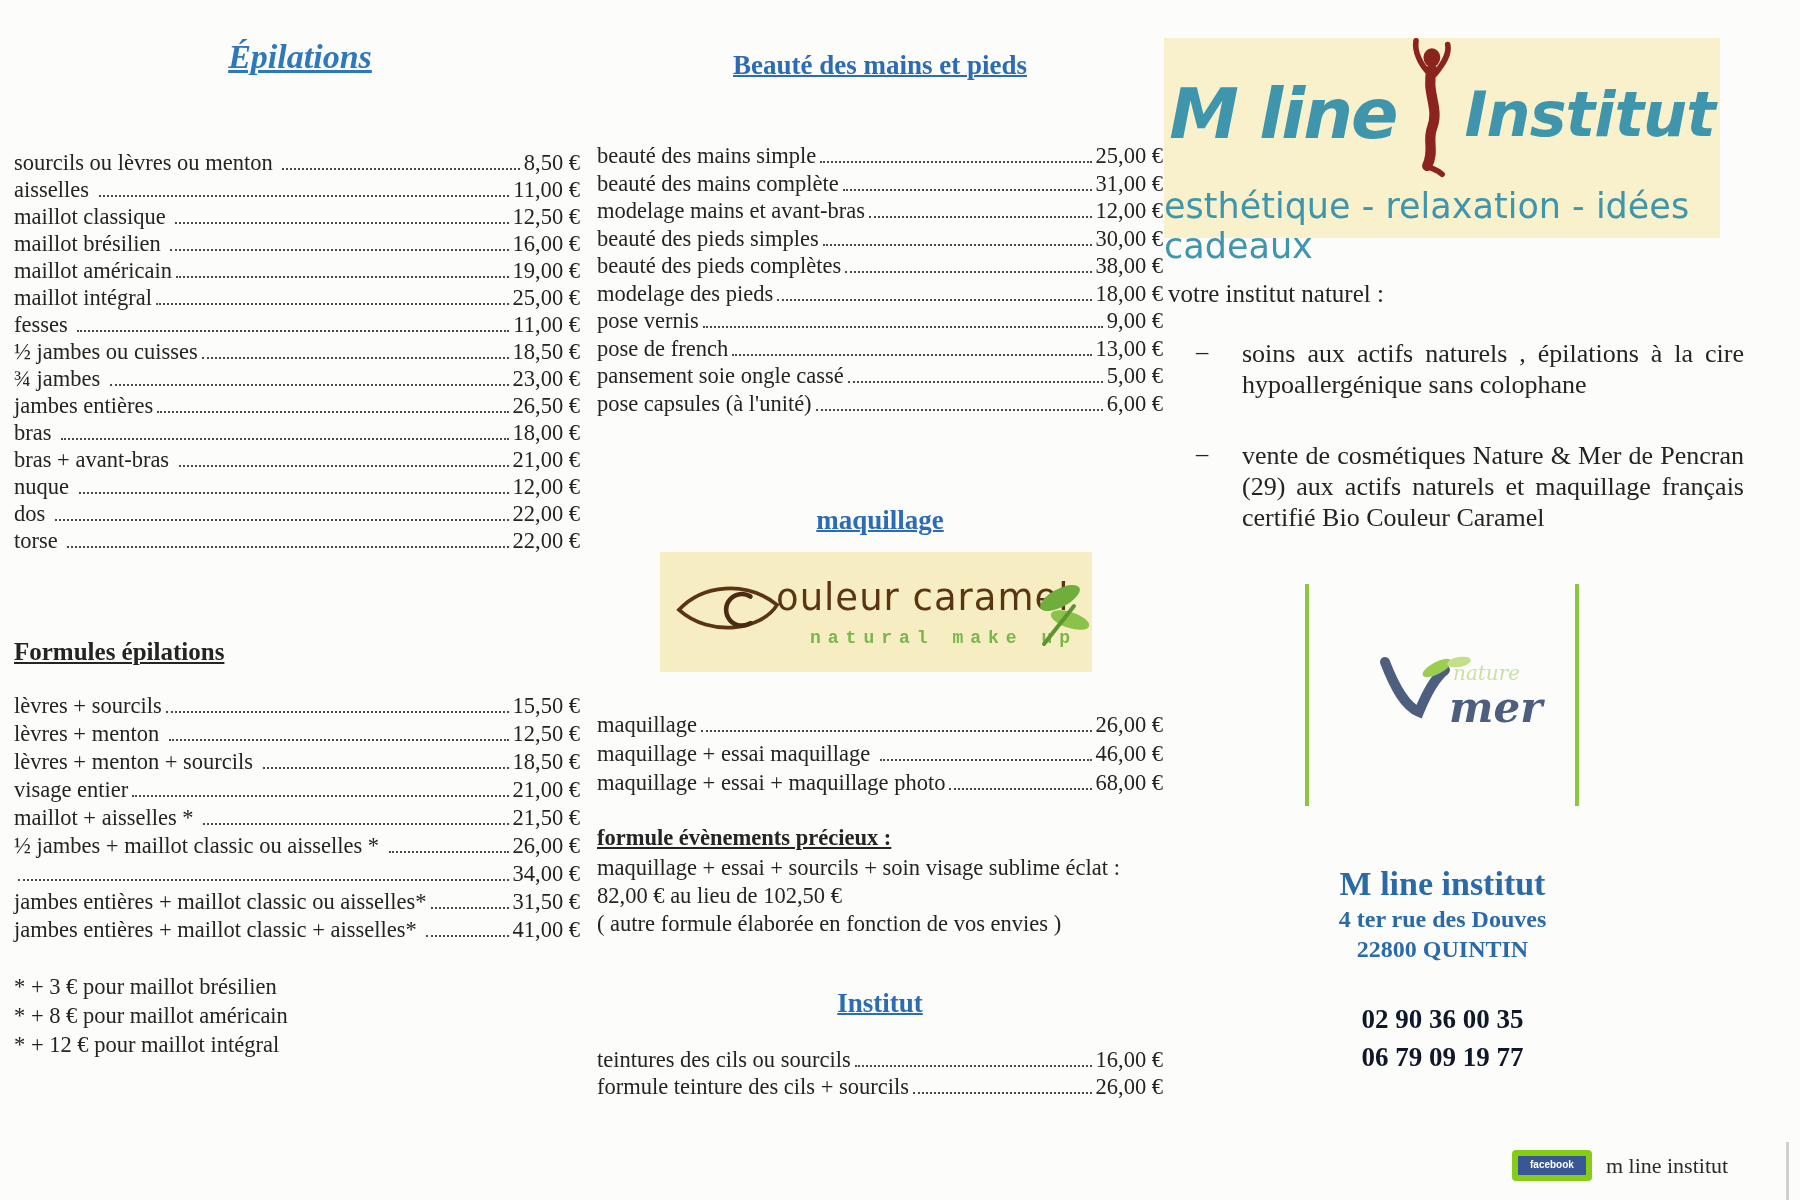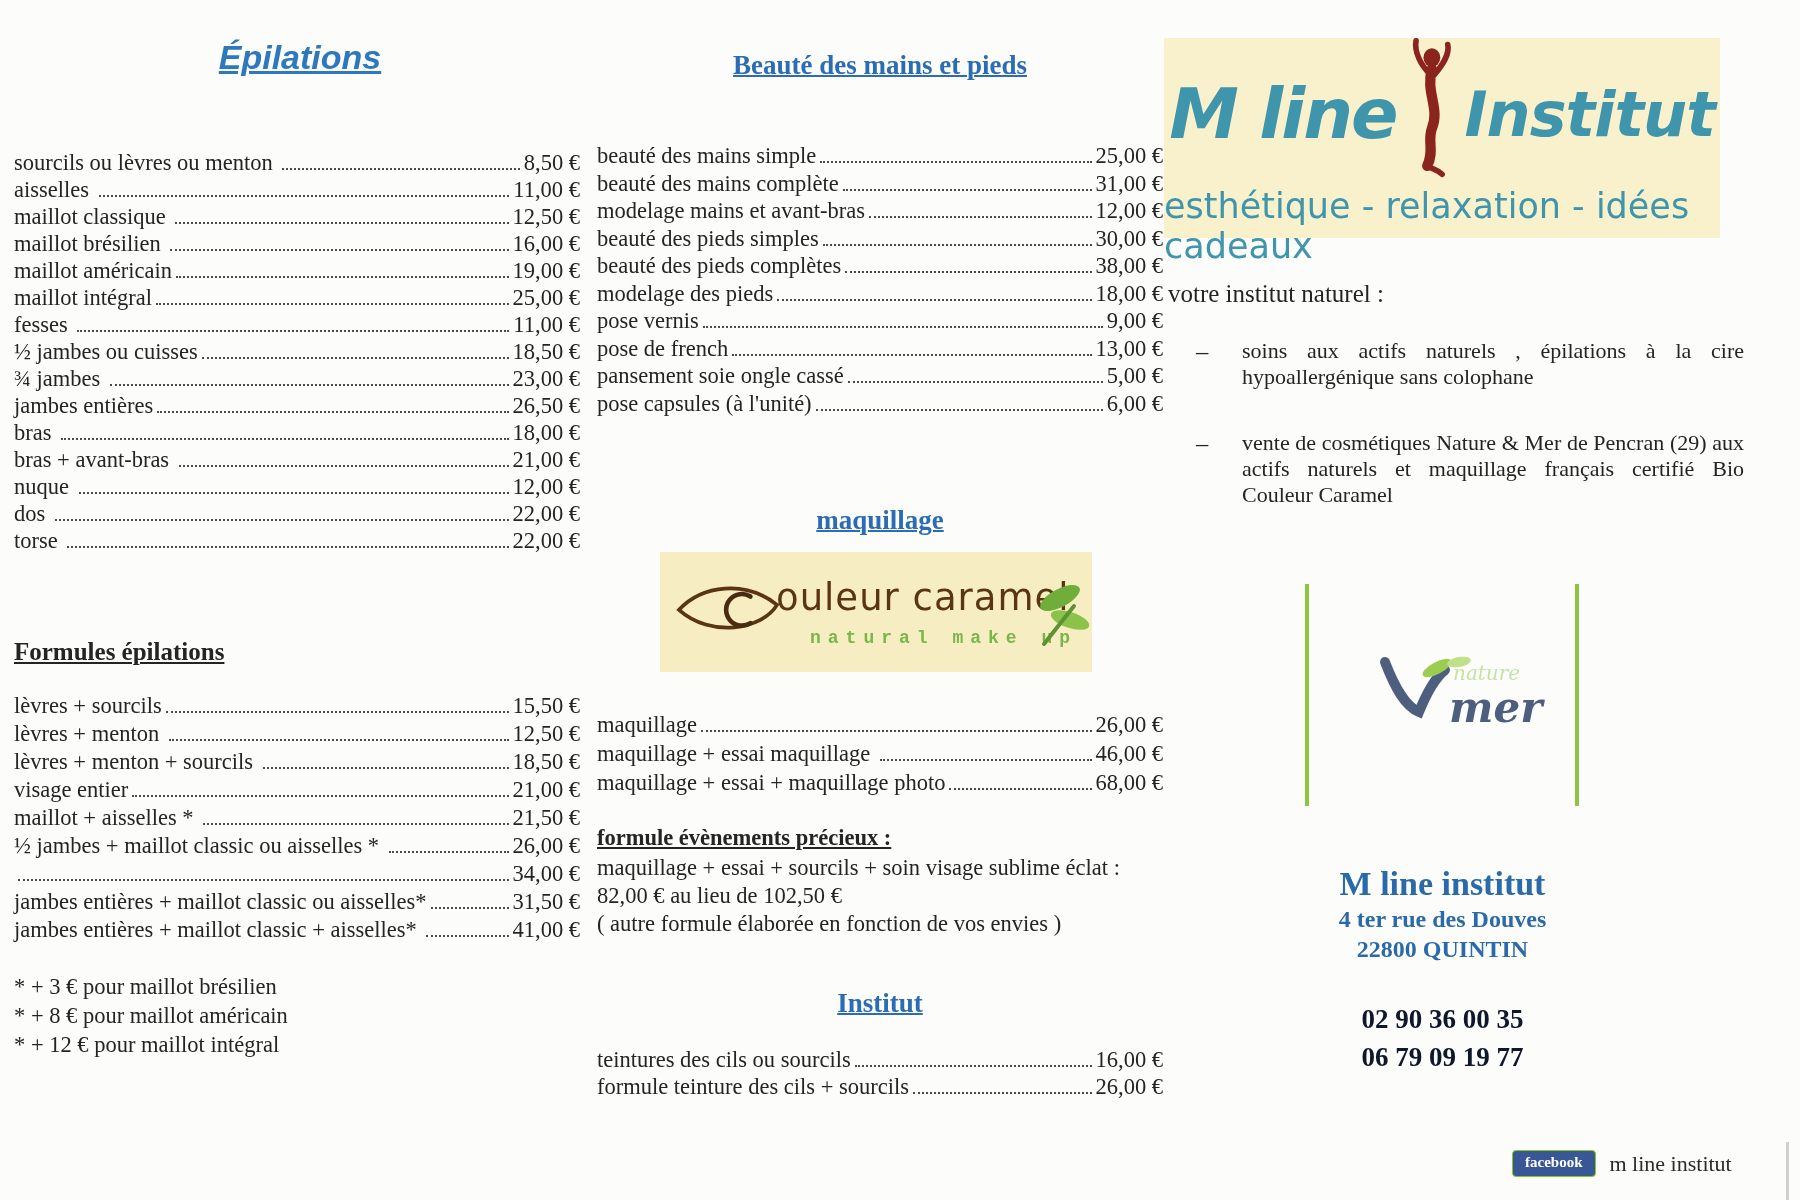--- a/index.html
+++ b/index.html
@@ -10,21 +10,21 @@
 
   
   .price-list{position:absolute;}
   .price-row{display:flex;align-items:baseline;}
   .price-row .lbl{white-space:pre;}
   .price-row .dots{flex:1 1 auto;border-bottom:2.5px dotted #4a4a4a;margin:0 4px 5px 4px;min-width:12px;}
   .price-row .price{white-space:nowrap;}
 
   
   #epil-title{left:150px;top:38px;width:300px;text-align:center;
-    font-family:Liberation Sans, sans-serif;font-style:italic;font-weight:bold;font-size:34px;
+    font-family:Liberation Serif, serif;font-style:italic;font-weight:bold;font-size:34px;
     color:#2e79bd;text-decoration:underline;text-decoration-thickness:3px;}
   #epil-list{left:14px;top:149px;width:566px;}
   #epil-list .price-row{font-size:22.5px;line-height:27px;}
   #formules-heading{left:14px;top:638px;font-size:25px;font-weight:bold;text-decoration:underline;}
   #formules-list{left:14px;top:692px;width:566px;}
   #formules-list .price-row{font-size:22.5px;line-height:28px;}
   #footnotes{left:14px;top:972px;font-size:22.5px;line-height:29px;}
 
   
   .mid-title{width:520px;text-align:center;font-size:27px;font-weight:bold;color:#2b6cb4;
@@ -54,35 +54,35 @@
   .brand-word{font-family:"DejaVu Sans",sans-serif;font-style:italic;font-weight:bold;color:#3e95ac;}
   #brand-left{font-size:70px;letter-spacing:-2px;}
   #brand-right{font-size:62px;letter-spacing:-1px;}
   #brand-figure{height:148px;margin:-14px -2px 0 -2px;}
   #brand-tagline{text-align:left;font-family:"DejaVu Sans",sans-serif;font-weight:normal;
     font-size:35px;color:#3e95ac;margin-top:-4px;}
   #intro{left:1168px;top:280px;font-size:25px;}
   #bullets{left:1196px;top:338px;width:548px;}
   .bullet{display:flex;margin-bottom:40px;}
   .bullet .dash{width:46px;flex:0 0 46px;font-size:24.5px;}
-  .bullet .btxt{flex:1;font-size:22px;line-height:26px;text-align:justify;}
+  .bullet .btxt{flex:1;font-size:26px;line-height:31px;text-align:justify;}
   #nature-mer{left:1175px;top:582px;width:575px;height:228px;}
   .nm-bar{position:absolute;top:2px;width:4px;height:222px;background:#8cc63e;}
   #nm-bar-left{left:130px;}
   #nm-bar-right{left:400px;}
   #nm-logo{position:absolute;left:192px;top:58px;}
   #address{left:1155px;top:864px;width:575px;text-align:center;color:#2b6aa8;font-weight:bold;}
   #addr-name{font-size:34px;line-height:40px;}
   #addr-street{font-size:24px;line-height:30px;}
   #addr-city{font-size:24px;line-height:30px;}
   #phones{left:1155px;top:1000px;width:575px;text-align:center;color:#0f172a;
     font-weight:bold;font-size:27px;line-height:38px;}
   #fb-row{left:1512px;top:1150px;display:flex;align-items:center;gap:14px;}
-  #fb-badge{background:#3a5795;border:1px solid #84cc16;border-radius:4px;color:#ffffff;
-    font-family:Liberation Serif, serif;font-weight:bold;font-size:15px;padding:3px 12px 5px 12px;}
+  #fb-badge{background:#3a5795;border:6px solid #84cc16;border-radius:4px;color:#ffffff;
+    font-family:Liberation Sans, sans-serif;font-weight:bold;font-size:10px;padding:3px 12px 5px 12px;}
   #fb-text{font-size:22px;color:#2b2b2b;}
   #edge{left:1786px;top:1142px;width:3px;height:58px;background:#b9b9b9;opacity:.65;}
 </style>
 </head>
 <body>
 
 <div class="page">
 
   <div class="abs" id="epil-title">Épilations</div>
 

